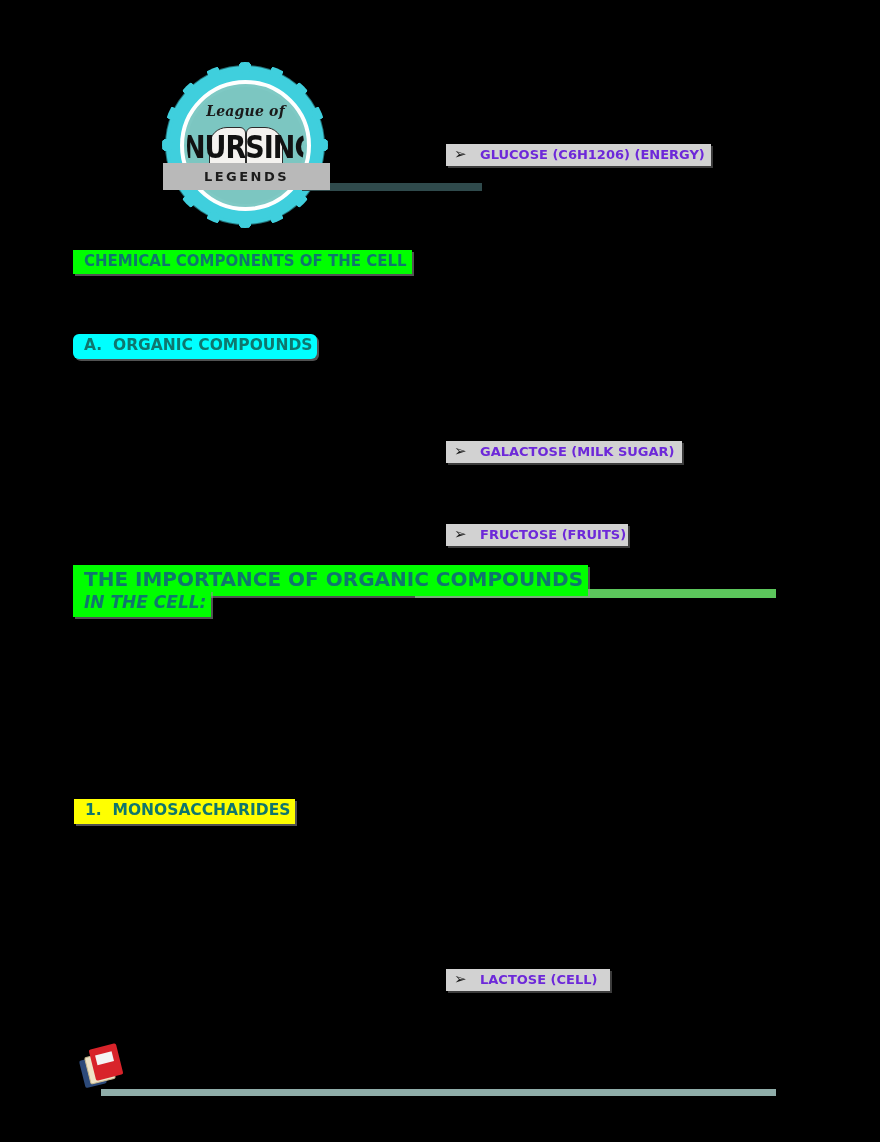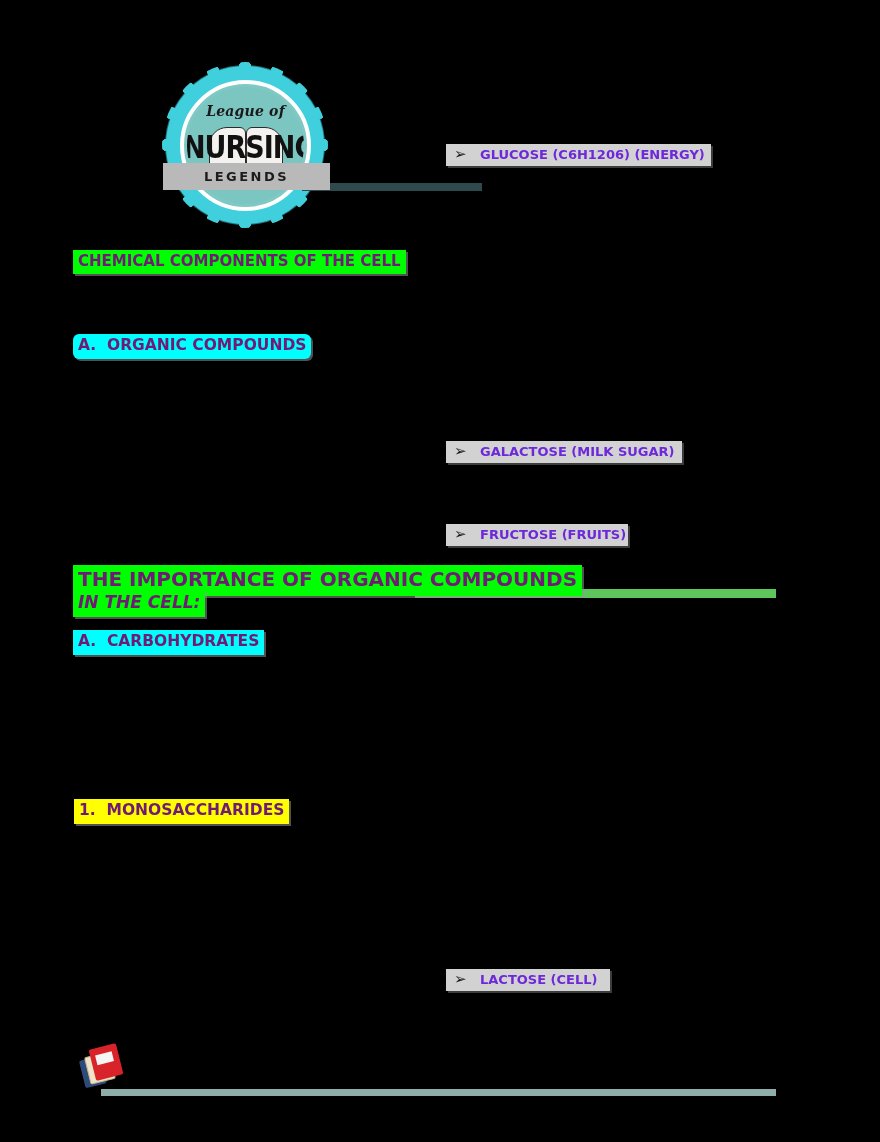--- a/index.html
+++ b/index.html
@@ -163,24 +163,24 @@
     width: 779px;
     height: 7px;
     background: #8fada9;
   }
 
   
   .hl {
     position: absolute;
     font-family: "DejaVu Sans", sans-serif;
     font-weight: bold;
-    color: #701a75;
+    color: #0f766e;
     white-space: pre;
     line-height: 1.28;
-    padding: 2px 5px 3px 5px;
+    padding: 2px 5px 3px 11px;
     box-sizing: border-box;
   }
   .hl-green  { background: #00ff00; }
   .hl-cyan   { background: #00ffff; }
   .hl-yellow { background: #ffff00; }
 
   .shadowbox { box-shadow: 2px 2px 0 rgba(150,150,150,.55); }
 
   
   .bullet-row {
@@ -291,21 +291,20 @@
   </div>
 
   <div class="bullet-row" style="left:446px; top:524px; width:182px;">
     <span class="bullet-arrow">➢</span>
     <span class="bullet-text">FRUCTOSE (FRUITS)</span>
   </div>
 
   <div class="hl hl-green shadowbox" style="left:73px; top:565px; font-size:20px;">THE IMPORTANCE OF ORGANIC COMPOUNDS</div>
   <div class="hl hl-green shadowbox" style="left:73px; top:590px; font-size:17px;font-style:italic;">IN THE CELL:</div>
 
-  <div class="hl hl-cyan shadowbox" style="left:73px; top:630px; font-size:15.5px;">A.  CARBOHYDRATES</div>
 
 
   <div class="hl hl-yellow shadowbox" style="left:74px; top:799px; font-size:15.5px;">1.  MONOSACCHARIDES</div>
 
   <div class="bullet-row" style="left:446px; top:969px; width:164px;">
     <span class="bullet-arrow">➢</span>
     <span class="bullet-text">LACTOSE (CELL)</span>
   </div>
 
   <div class="books-icon">

